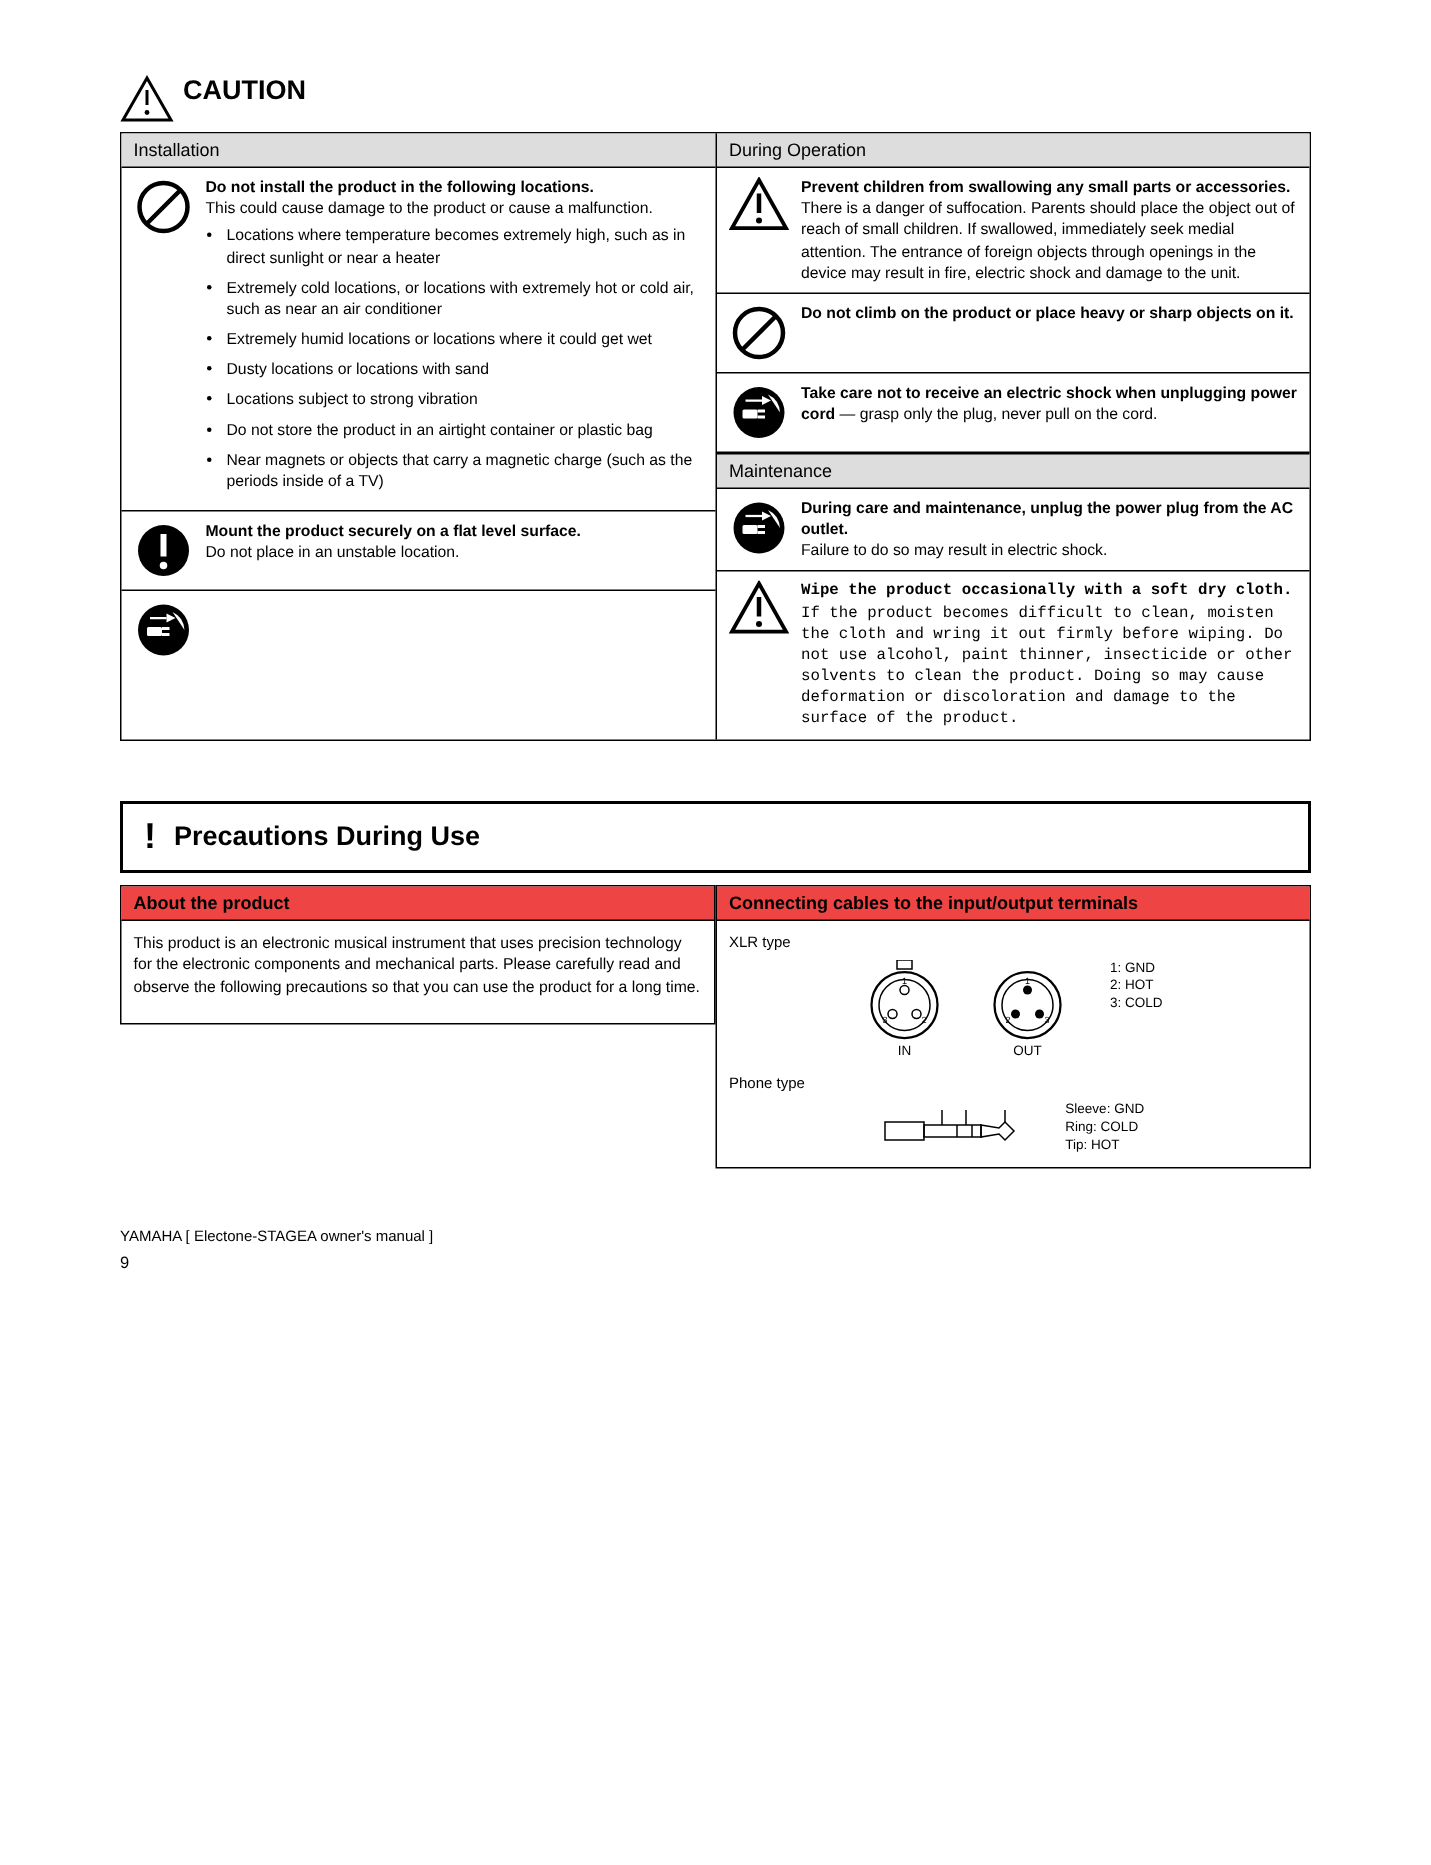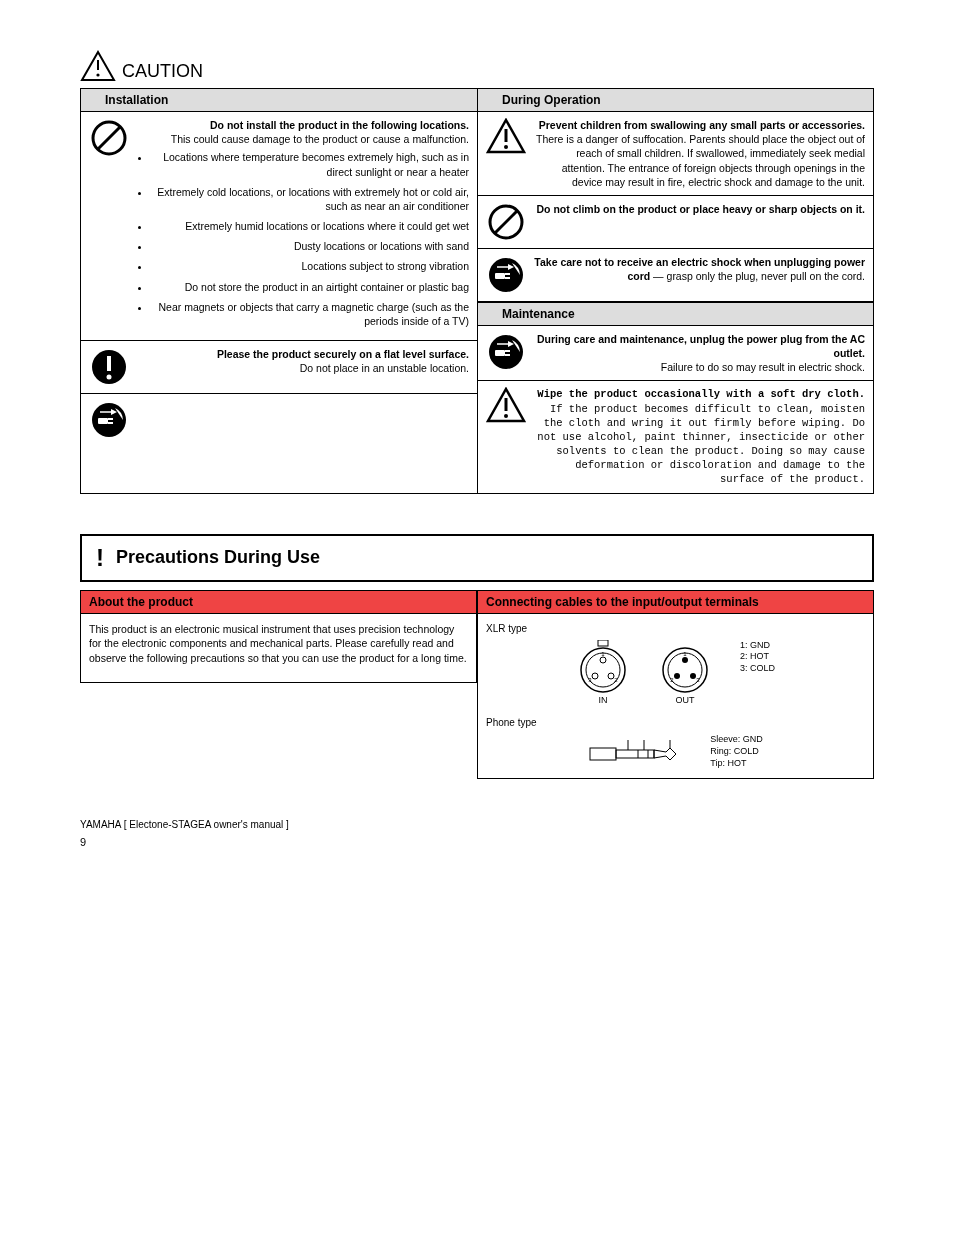--- a/index.html
+++ b/index.html
@@ -7,24 +7,24 @@
     margin: 0;
     padding: 50px 80px 40px 80px;
     font-family: Arial, Helvetica, sans-serif;
     font-size: 11px;
     background: #fff;
     color: #000;
     width: 954px;
   }
   .caution-header {
     display: flex;
-    align-items: flex-end;
+    align-items: flex-start;
     margin-bottom: 6px;
     font-size: 18px;
-    font-weight: normal;
+    font-weight: bold;
   }
   .caution-header .tri { margin-right: 6px; }
   .tri {
     display: inline-block;
     width: 36px;
     height: 32px;
   }
   .columns {
     display: flex;
     border: 1px solid #000;
@@ -32,30 +32,29 @@
   }
   .col {
     width: 50%;
     display: flex;
     flex-direction: column;
   }
   .col + .col { border-left: 1px solid #000; }
   .section-head {
     background: #ddd;
     border-bottom: 1px solid #000;
-    padding: 4px 24px;
-    font-weight: bold;
+    padding: 4px 8px;
+    font-weight: normal;
     font-size: 12px;
   }
   .row {
     display: flex;
     border-bottom: 1px solid #000;
     padding: 6px 8px;
     gap: 8px;
-    text-align: right;
   }
   .row:last-child { border-bottom: none; font-family: Liberation Mono, monospace; }
   .sym { flex: 0 0 40px; display:flex; align-items:flex-start; }
   .txt { flex: 1; font-size: 10.5px; line-height: 1.35; }
   .txt strong { font-weight: bold; }
   .txt ul { margin: 4px 0 0 0; padding-left: 14px; }
   .txt li { margin-bottom: 6px; }
 
   .precautions-banner {
     border: 2px solid #000;
@@ -162,21 +161,21 @@
 
     <div class="row">
       <div class="sym">
         <svg width="40" height="40" viewBox="0 0 40 40">
           <circle cx="20" cy="20" r="17" fill="#000"></circle>
           <line x1="20" y1="9" x2="20" y2="24" stroke="#fff" stroke-width="4"></line>
           <circle cx="20" cy="30" r="2.5" fill="#fff"></circle>
         </svg>
       </div>
       <div class="txt">
-        <strong>Please the product securely on a flat level surface.</strong><br>
+        <strong>Mount the product securely on a flat level surface.</strong><br>
         <span>Do not place in an unstable location.</span>
       </div>
     </div>
 
     <div class="row">
       <div class="sym">
         <svg width="40" height="40" viewBox="0 0 40 40">
           <circle cx="20" cy="20" r="17" fill="#000"></circle>
           <path d="M34 20 a14 14 0 0 0 -8 -12" fill="#fff"></path>
           <rect x="9" y="18" width="10" height="6" rx="1" fill="#fff"></rect>

